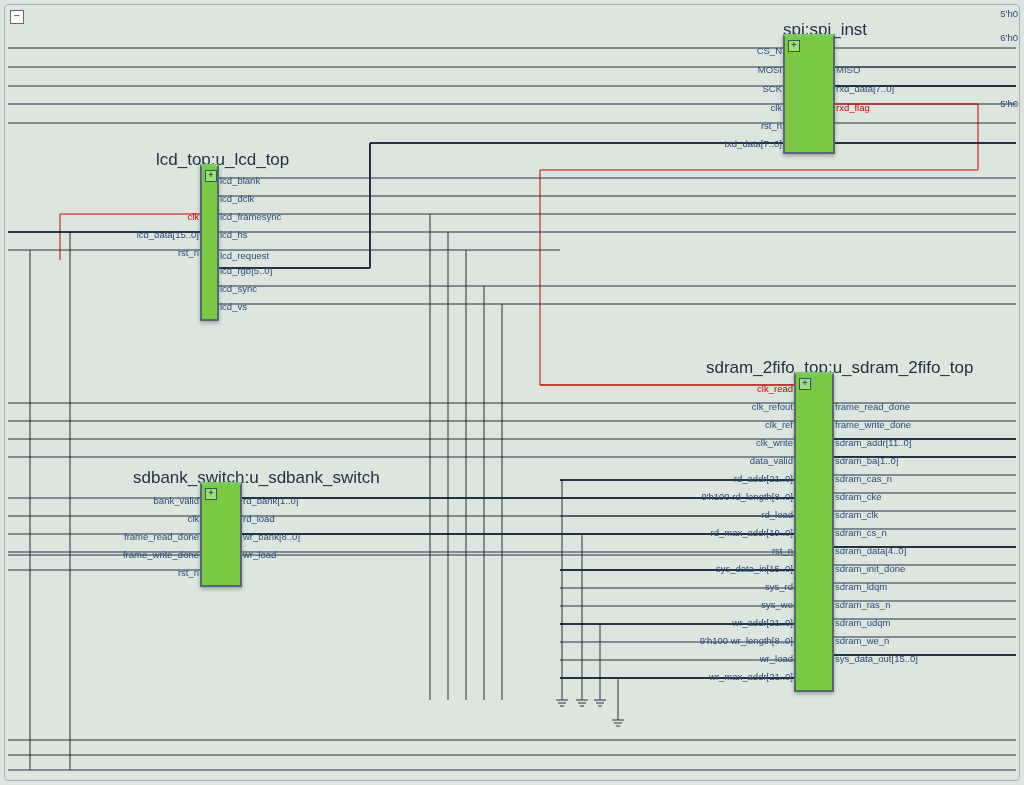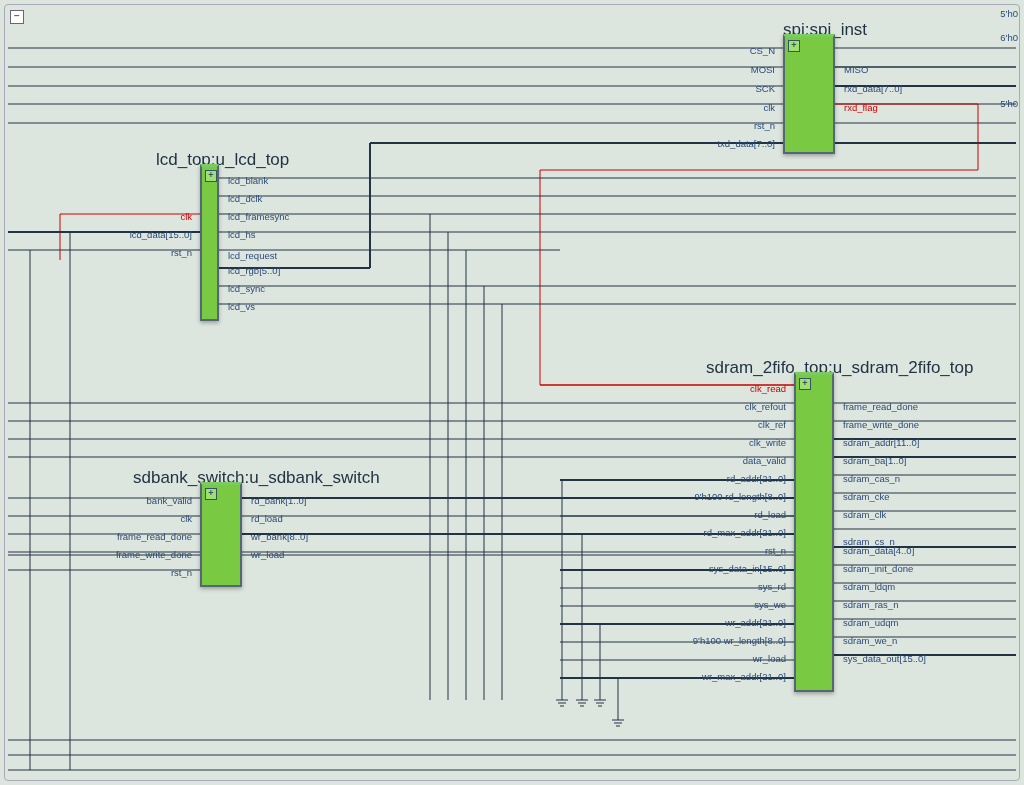--- a/index.html
+++ b/index.html
@@ -3,22 +3,22 @@
 <meta charset="utf-8">
 <style>
   html,body{margin:0;padding:0;background:#dde6de;font-family:sans-serif;font-size:10px;color:#2a4a7a}
   .canvas{position:relative;width:1024px;height:785px;background:#dde6de}
   .frame{position:absolute;left:4px;top:4px;right:4px;bottom:4px;border:1px solid #aab;border-radius:4px}
   .minus{position:absolute;left:10px;top:10px;width:12px;height:12px;border:1px solid #667;background:#fff;text-align:center;line-height:10px;font-weight:bold;color:#667}
   .blk{position:absolute;background:#7ac943;border:2px solid #567;border-top:3px solid #7acb60;box-shadow:0 2px 4px rgba(0,0,0,.3)}
   .blk .plus{position:absolute;left:3px;top:3px;width:10px;height:10px;border:1px solid #356;background:#9fe070;font-size:9px;text-align:center;line-height:9px;font-weight:bold;color:#356}
   .title{position:absolute;font-size:17px;color:#234;white-space:nowrap}
   .pin{position:absolute;font-size:9.5px;color:#2a4a7a;white-space:nowrap}
-  .pin.r{left:100%;padding-left:11px}
-  .pin.l{right:100%;padding-right:10px;text-align:left}
+  .pin.r{left:100%;padding-left:3px}
+  .pin.l{right:100%;padding-right:3px;text-align:left}
   .pin.red{color:#c00}
   svg{position:absolute;left:0;top:0;width:1024px;height:785px;pointer-events:none}
   line{stroke:#234;stroke-width:1}
   line.bus{stroke-width:2}
   line.red{stroke:#c00}
 </style>
 </head>
 <body>
 
 <div class="canvas">
@@ -191,38 +191,38 @@
   <div class="blk" style="left:794px;top:372px;width:36px;height:315px">
     <div class="plus">+</div>
     <span class="pin l red" style="top:8px">clk_read</span>
     <span class="pin l" style="top:26px">clk_refout</span>
     <span class="pin l" style="top:44px">clk_ref</span>
     <span class="pin l" style="top:62px">clk_write</span>
     <span class="pin l" style="top:80px">data_valid</span>
     <span class="pin l" style="top:98px">rd_addr[21..0]</span>
     <span class="pin l" style="top:116px"><span>9'h100</span> <span>rd_length[8..0]</span></span>
     <span class="pin l" style="top:134px">rd_load</span>
-    <span class="pin l" style="top:152px">rd_max_addr[21..0]</span>
+    <span class="pin l" style="top:152px">rd_max_addr[19..0]</span>
     <span class="pin l" style="top:170px">rst_n</span>
     <span class="pin l" style="top:188px">sys_data_in[15..0]</span>
     <span class="pin l" style="top:206px">sys_rd</span>
     <span class="pin l" style="top:224px">sys_we</span>
     <span class="pin l" style="top:242px">wr_addr[21..0]</span>
     <span class="pin l" style="top:260px"><span>9'h100</span> <span>wr_length[8..0]</span></span>
     <span class="pin l" style="top:278px">wr_load</span>
     <span class="pin l" style="top:296px">wr_max_addr[21..0]</span>
 
     <span class="pin r" style="top:26px">frame_read_done</span>
     <span class="pin r" style="top:44px">frame_write_done</span>
     <span class="pin r" style="top:62px">sdram_addr[11..0]</span>
     <span class="pin r" style="top:80px">sdram_ba[1..0]</span>
     <span class="pin r" style="top:98px">sdram_cas_n</span>
     <span class="pin r" style="top:116px">sdram_cke</span>
     <span class="pin r" style="top:134px">sdram_clk</span>
-    <span class="pin r" style="top:161px">sdram_cs_n</span>
+    <span class="pin r" style="top:152px">sdram_cs_n</span>
     <span class="pin r" style="top:170px">sdram_data[4..0]</span>
     <span class="pin r" style="top:188px">sdram_init_done</span>
     <span class="pin r" style="top:206px">sdram_ldqm</span>
     <span class="pin r" style="top:224px">sdram_ras_n</span>
     <span class="pin r" style="top:242px">sdram_udqm</span>
     <span class="pin r" style="top:260px">sdram_we_n</span>
     <span class="pin r" style="top:278px">sys_data_out[15..0]</span>
   </div>
 
 </div>

